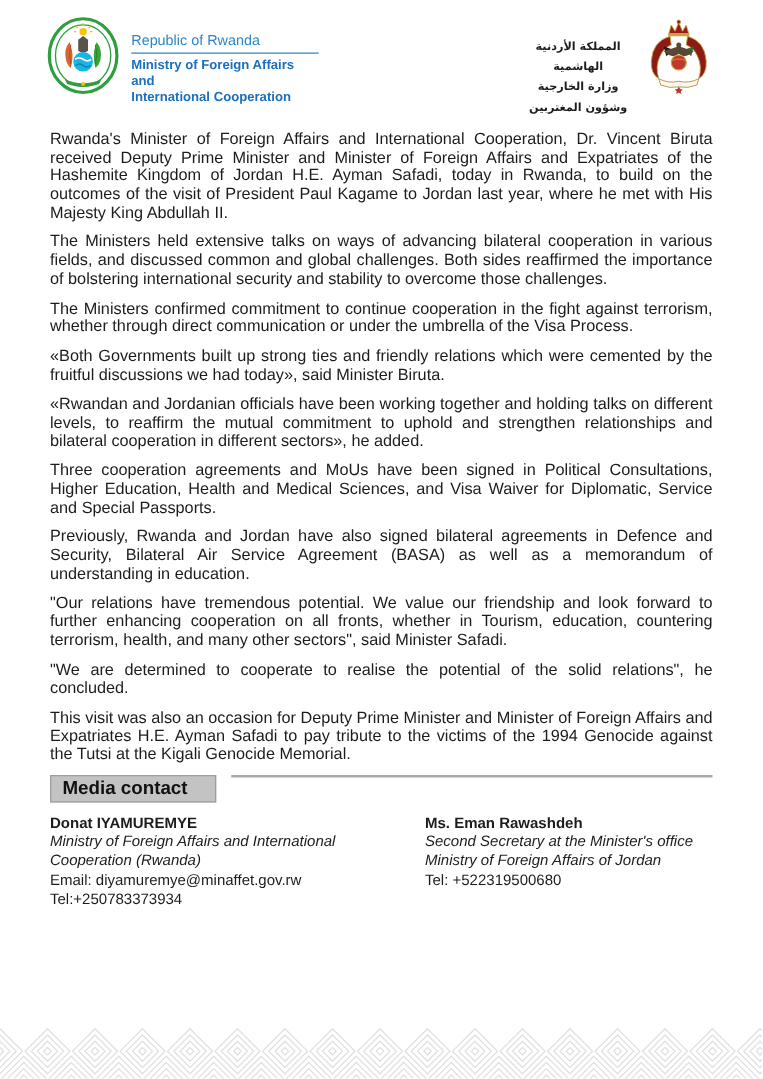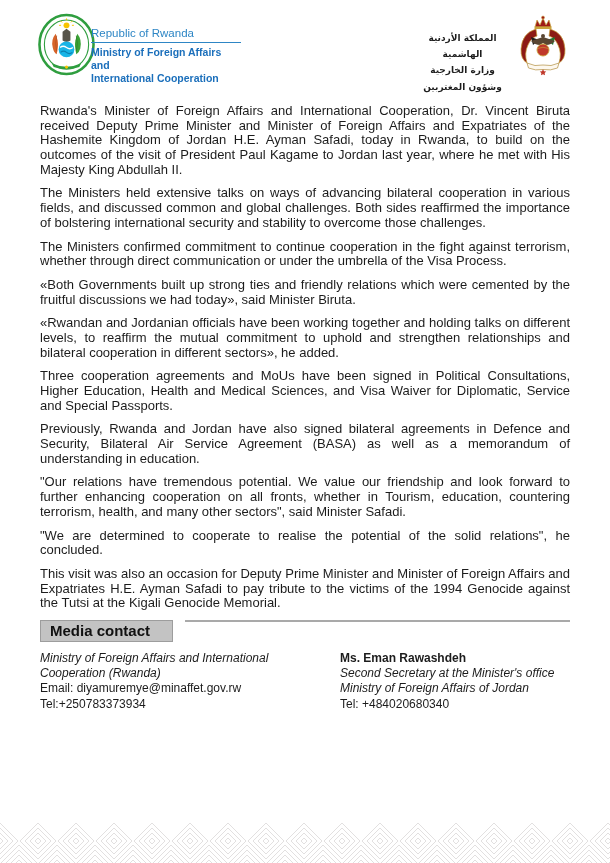--- a/index.html
+++ b/index.html
@@ -9,21 +9,21 @@
     width:610px; height:863px;
     margin:0 auto;
     background:#ffffff;
     overflow:hidden;
     font-family:"Liberation Sans", sans-serif;
     color:#1c1c1c;
   }
   
   .header { position:relative; height:90px; }
   .rw-seal { position:absolute; left:37px; top:12px; width:59px; height:65px; }
-  .rw-textblock { position:absolute; left:91px; top:27px; width:150px; }
+  .rw-textblock { position:absolute; left:105px; top:27px; width:150px; }
   .rw-line1 {
     font-size:11.5px; color:#2e86c5; font-weight:500;
     padding-bottom:3px; border-bottom:1.5px solid #2e86c5; margin-bottom:3px;
   }
   .rw-line2, .rw-line3 { font-size:10.5px; font-weight:bold; color:#1b6fbb; line-height:1.25; }
   .jo-arabic {
     position:absolute; left:415px; top:30px; width:95px;
     text-align:center; direction:rtl;
     font-family:"DejaVu Sans", sans-serif;
     font-size:9px; font-weight:bold; color:#1d1d1d; line-height:1.8;
@@ -141,29 +141,30 @@
     <p class="para">This visit was also an occasion for Deputy Prime Minister and Minister of Foreign Affairs and Expatriates H.E. Ayman Safadi to pay tribute to the victims of the 1994 Genocide against the Tutsi at the Kigali Genocide Memorial.</p>
   </div>
 
   <div class="media-row">
     <div class="media-box">Media contact</div>
     <div class="media-rule"></div>
   </div>
 
   <div class="contacts">
     <div class="contact left">
+      <div class="c-name">Donat IYAMUREMYE</div>
       <div class="c-org">Ministry of Foreign Affairs and International Cooperation (Rwanda)</div>
       <div class="c-email">Email: diyamuremye@minaffet.gov.rw</div>
       <div class="c-tel">Tel:+250783373934</div>
     </div>
     <div class="contact right">
       <div class="c-name">Ms. Eman Rawashdeh</div>
       <div class="c-role">Second Secretary at the Minister's office</div>
       <div class="c-org">Ministry of Foreign Affairs of Jordan</div>
-      <div class="c-tel">Tel: +484020680340</div>
+      <div class="c-tel">Tel: +522319500680</div>
     </div>
   </div>
 
   <div class="pattern-strip">
     <svg id="pattern-svg" width="610" height="42" viewBox="0 0 610 42">
       <defs>
         <g id="dm" fill="none" stroke="#e2e0e0" stroke-width="1">
           <path d="M0,-18 L18,0 L0,18 L-18,0 Z"></path>
           <path d="M0,-13 L13,0 L0,13 L-13,0 Z"></path>
           <path d="M0,-8 L8,0 L0,8 L-8,0 Z"></path>

